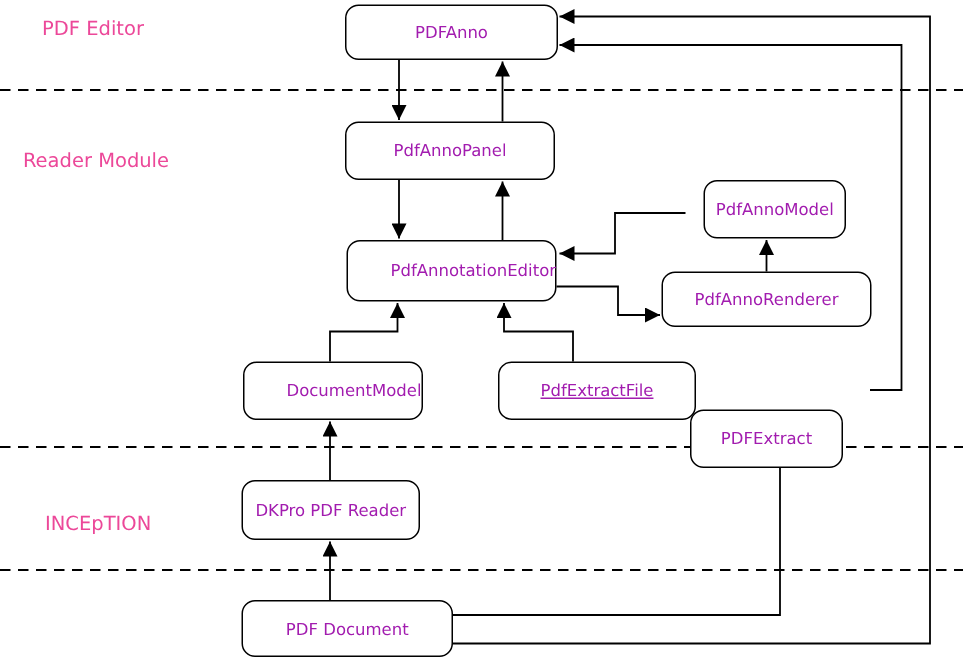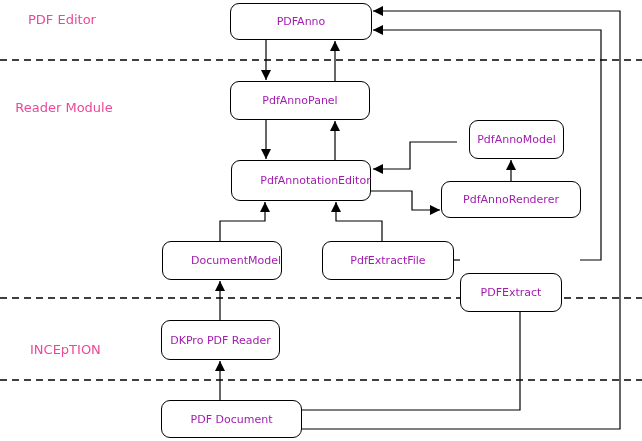--- a/index.html
+++ b/index.html
@@ -107,18 +107,18 @@
   </div>
 
   <div class="section-label" style="left:30px; top:342px;">INCEpTION</div>
 
   <div class="node" style="left:230px; top:3px;   width:142px; height:37px;">PDFAnno</div>
   <div class="node" style="left:230px; top:81px;  width:140px; height:39px;">PdfAnnoPanel</div>
   <div class="node" style="left:457px; top:120px; width:95px; height:39px;margin-left:12px;">PdfAnnoModel</div>
   <div class="node" style="left:231px; top:160px; width:140px; height:41px;padding-left:29px;">PdfAnnotationEditor</div>
   <div class="node" style="left:441px; top:181px; width:140px; height:37px;">PdfAnnoRenderer</div>
   <div class="node" style="left:162px; top:241px; width:120px; height:39px;padding-left:28px;">DocumentModel</div>
-  <div class="node" style="left:322px; top:241px; width:132px; height:39px;">PdfExtractFile</div>
+  <div class="node" style="left:332px; top:241px; width:132px; height:39px;text-decoration:underline;">PdfExtractFile</div>
   <div class="node" style="left:460px; top:241px; width:102px; height:39px;margin-top:32px;">PDFExtract</div>
   <div class="node" style="left:161px; top:320px; width:119px; height:40px;">DKPro PDF Reader</div>
   <div class="node" style="left:161px; top:400px; width:141px; height:38px;">PDF Document</div>
 
 </div>
 
 </body></html>

